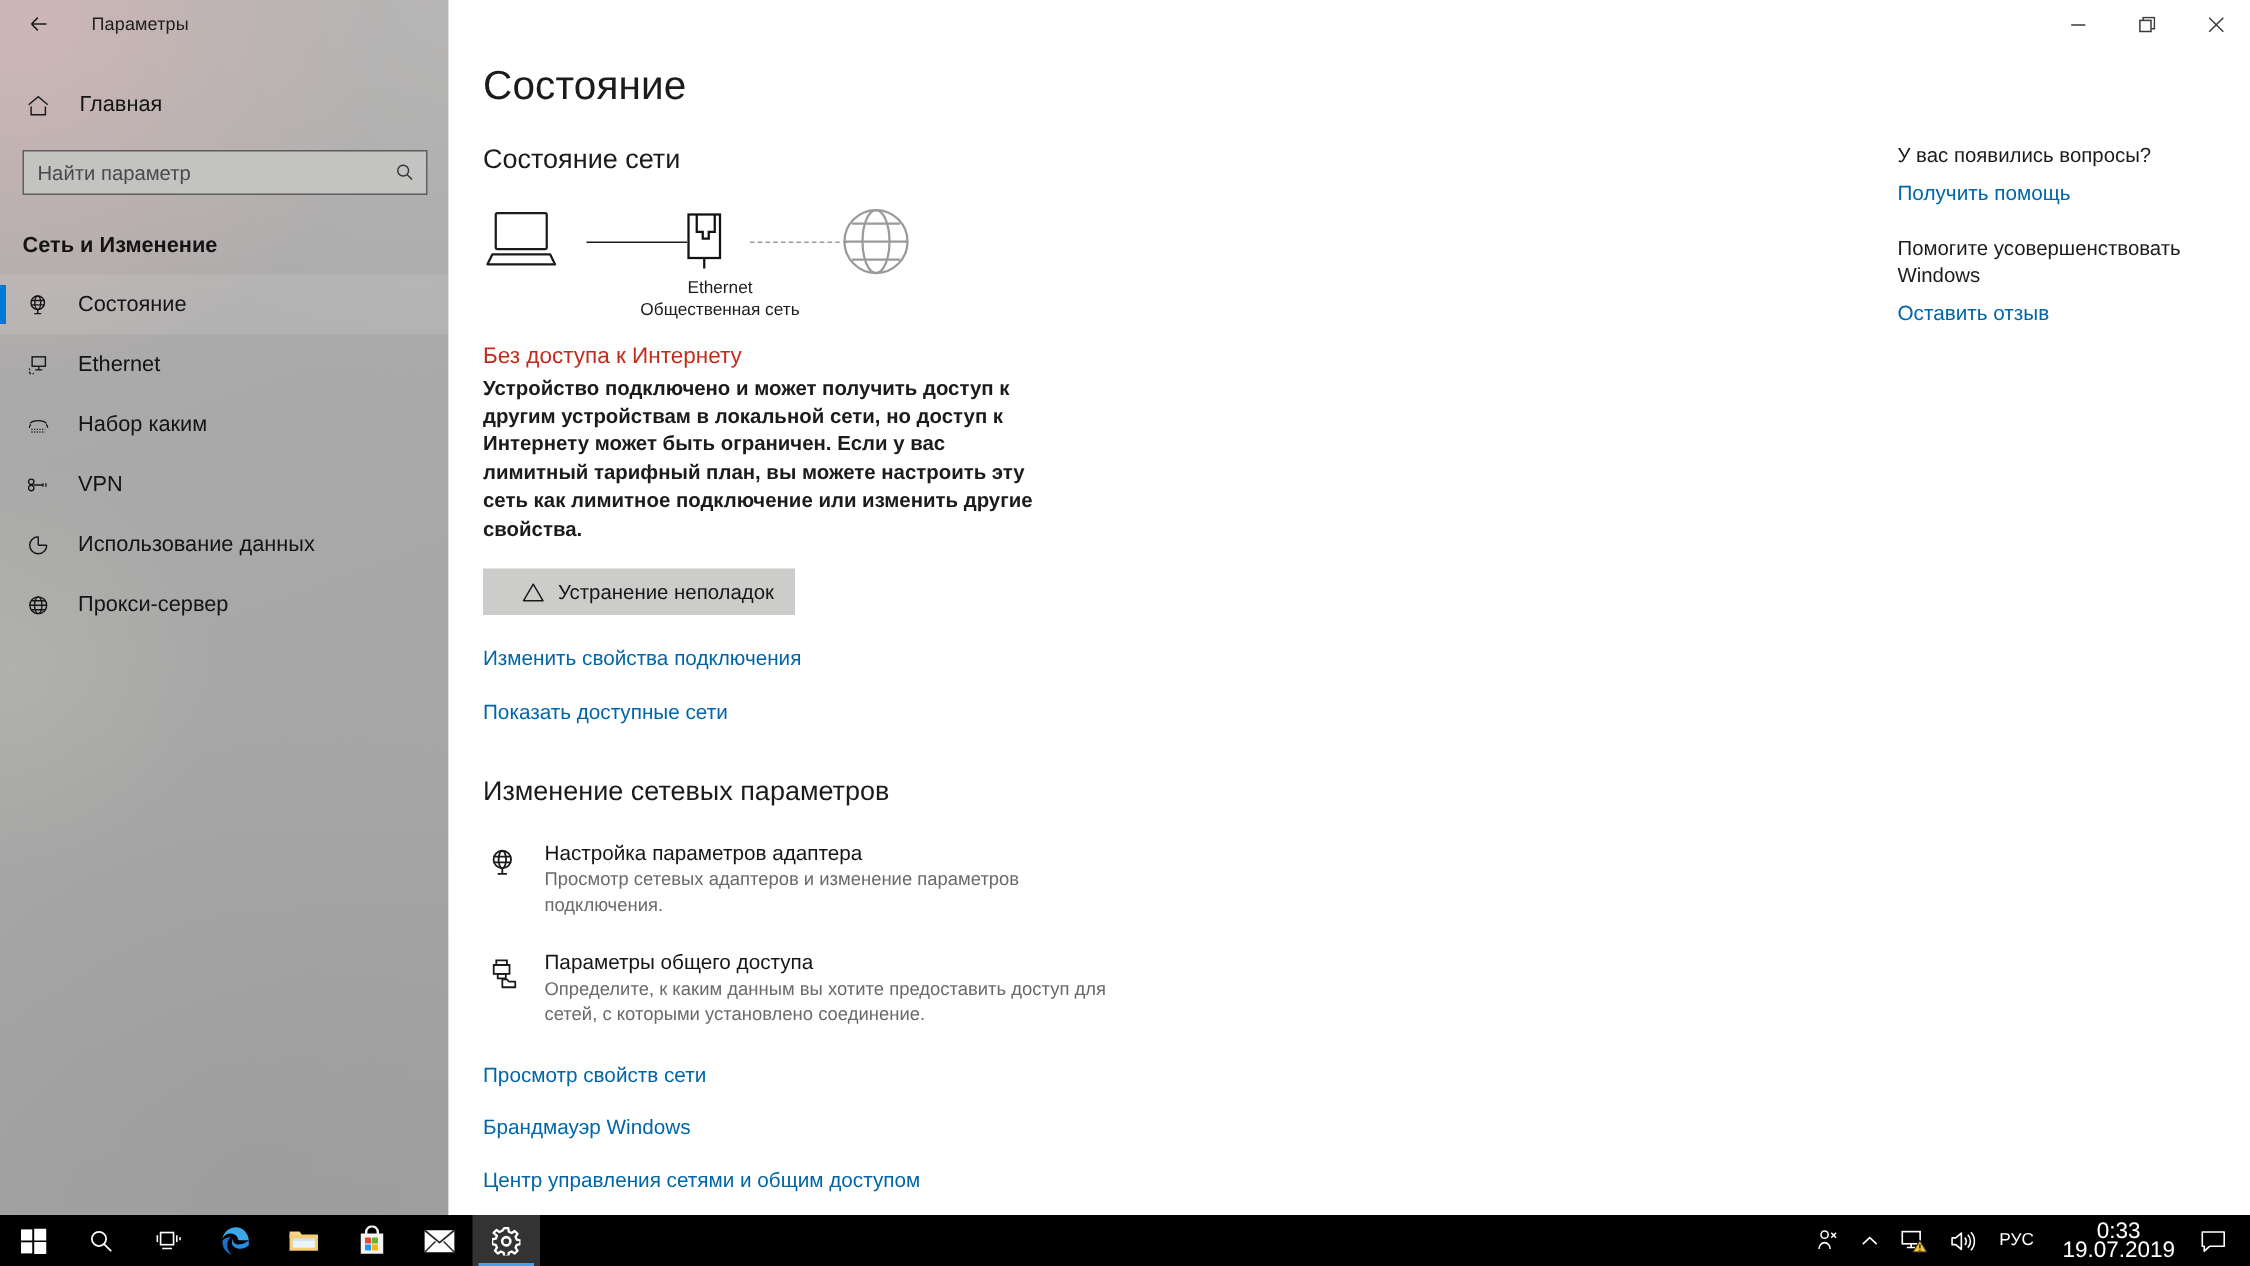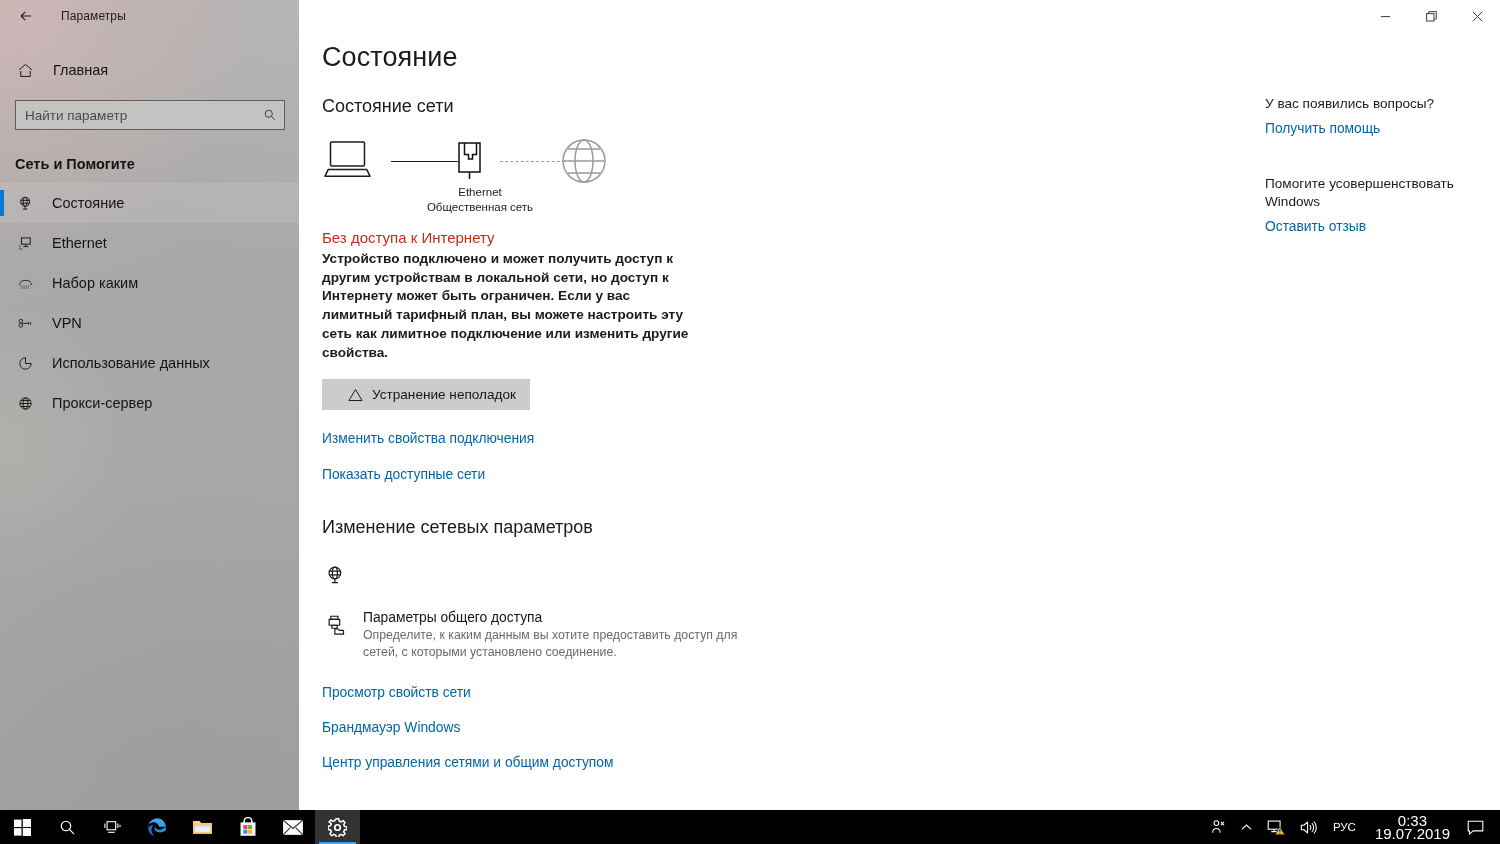--- a/index.html
+++ b/index.html
@@ -305,21 +305,21 @@
     right: 20px;
     top: 95px;
     width: 215px;
   }
   .help-h {
     font-size: 13.6px;
     color: #1b1b1b;
     line-height: 18px;
   }
   .help .link { margin-top: 8px; }
-  .help-block2 { margin-top: 39px; }
+  .help-block2 { margin-top: 21px; }
 
   
   .taskbar {
     position: absolute;
     left: 0; bottom: 0;
     width: 1500px;
     height: 34px;
     background: #000000;
     display: flex;
     align-items: stretch;
@@ -410,21 +410,21 @@
       <div class="search-wrap">
         <input class="search-input" type="text" placeholder="Найти параметр" style="">
         <span class="search-ic">
           <svg width="14" height="14" viewBox="0 0 16 16" fill="none" stroke="currentColor" stroke-width="1.05">
             <circle cx="6.6" cy="6.6" r="4.1"></circle>
             <path d="M9.7 9.7 13.4 13.4"></path>
           </svg>
         </span>
       </div>
 
-      <div class="cat-title">Сеть и Помогите</div>
+      <div class="cat-title">Сеть и Изменение</div>
 
       <div class="nav">
 
         <div class="nav-item active">
           <span class="nic">
             <svg width="17" height="17" viewBox="0 0 20 20" fill="none" stroke="currentColor" stroke-width="1.1">
               <circle cx="9.6" cy="8" r="5.3"></circle>
               <ellipse cx="9.6" cy="8" rx="2.3" ry="5.3"></ellipse>
               <path d="M4.4 6.3h10.4M4.4 9.7h10.4"></path>
               <path d="M9.6 13.3v3.1M6.9 16.6h5.4"></path>
@@ -565,20 +565,24 @@
 
         <div class="setting-row">
           <span class="srow-ic">
             <svg width="23" height="23" viewBox="0 0 24 24" fill="none" stroke="currentColor" stroke-width="1.25">
               <circle cx="12.4" cy="9.4" r="6.1"></circle>
               <ellipse cx="12.4" cy="9.4" rx="2.6" ry="6.1"></ellipse>
               <path d="M6.3 7.4h12.2M6.3 11.4h12.2"></path>
               <path d="M12.4 15.5v3.6M9.2 19.4h6.4"></path>
             </svg>
           </span>
+          <div class="srow-txt">
+            <div class="srow-title">Настройка параметров адаптера</div>
+            <div class="srow-sub">Просмотр сетевых адаптеров и изменение параметров подключения.</div>
+          </div>
         </div>
 
         <div class="setting-row">
           <span class="srow-ic">
             <svg width="23" height="23" viewBox="0 0 24 24" fill="none" stroke="currentColor" stroke-width="1.25">
               <path d="M8.2 3.4h7.4v3.2H8.2z"></path>
               <path d="M6.4 6.6h11v6.2h-11z"></path>
               <path d="M9.2 12.8h5.6v3.1H9.2z"></path>
               <path d="M12.4 16.6h3.1l1.6 1.6h4.3v3.9h-9V16.6z" stroke-linejoin="round"></path>
             </svg>

